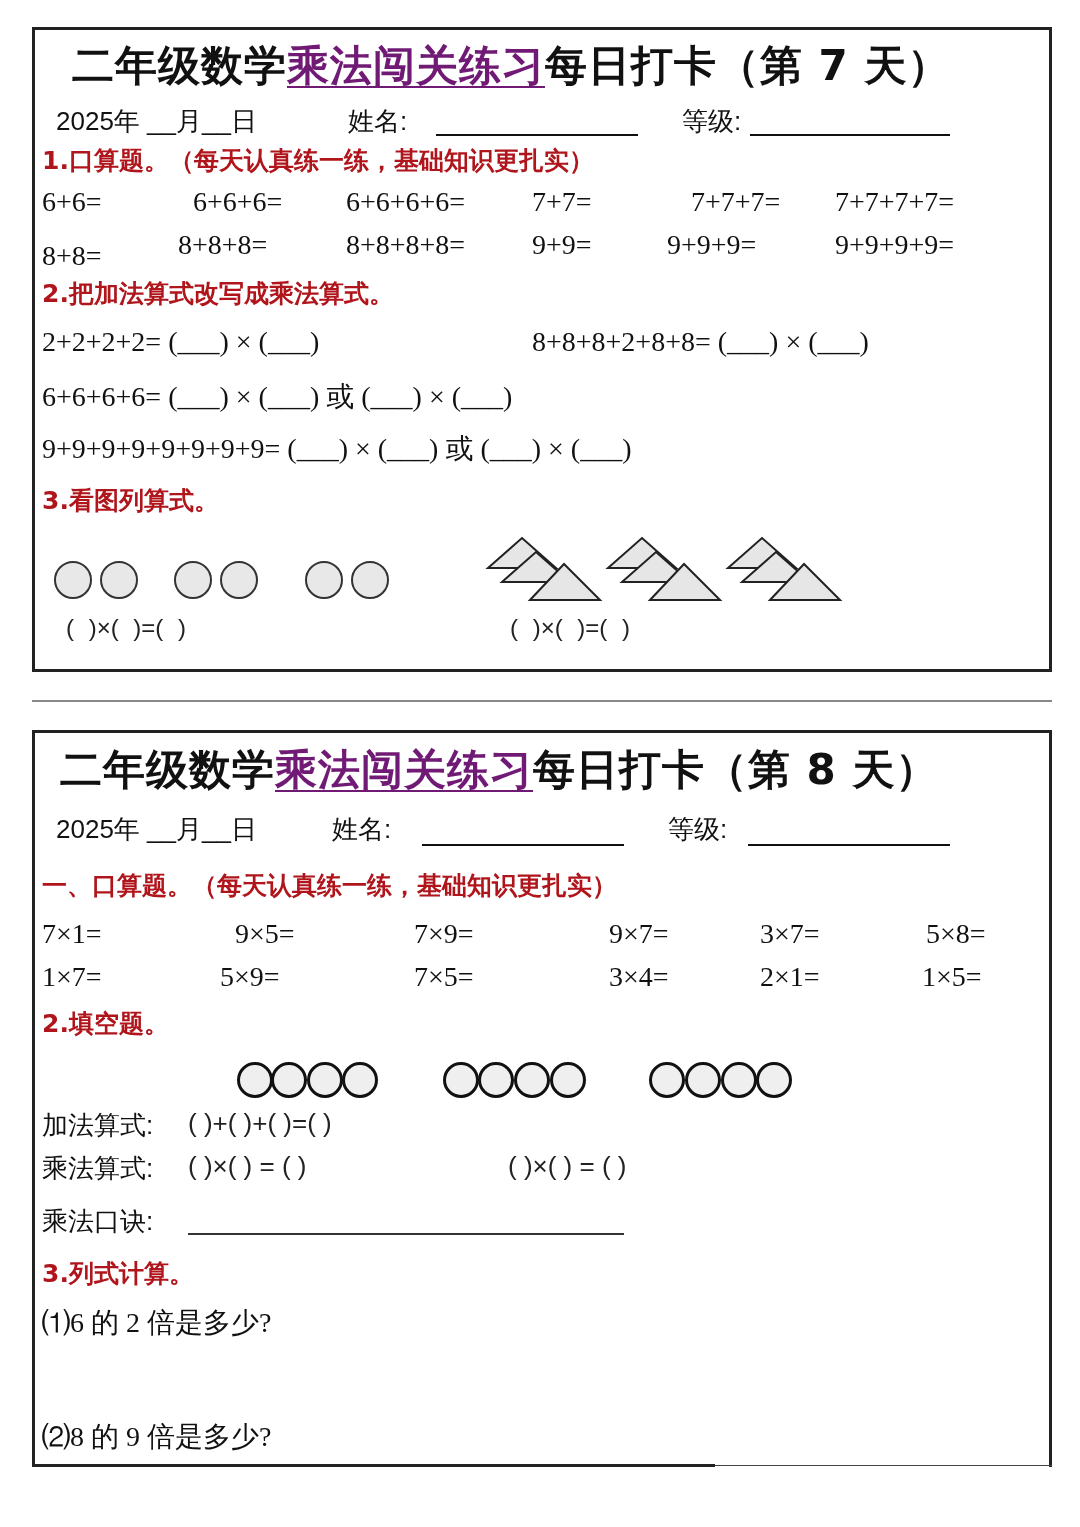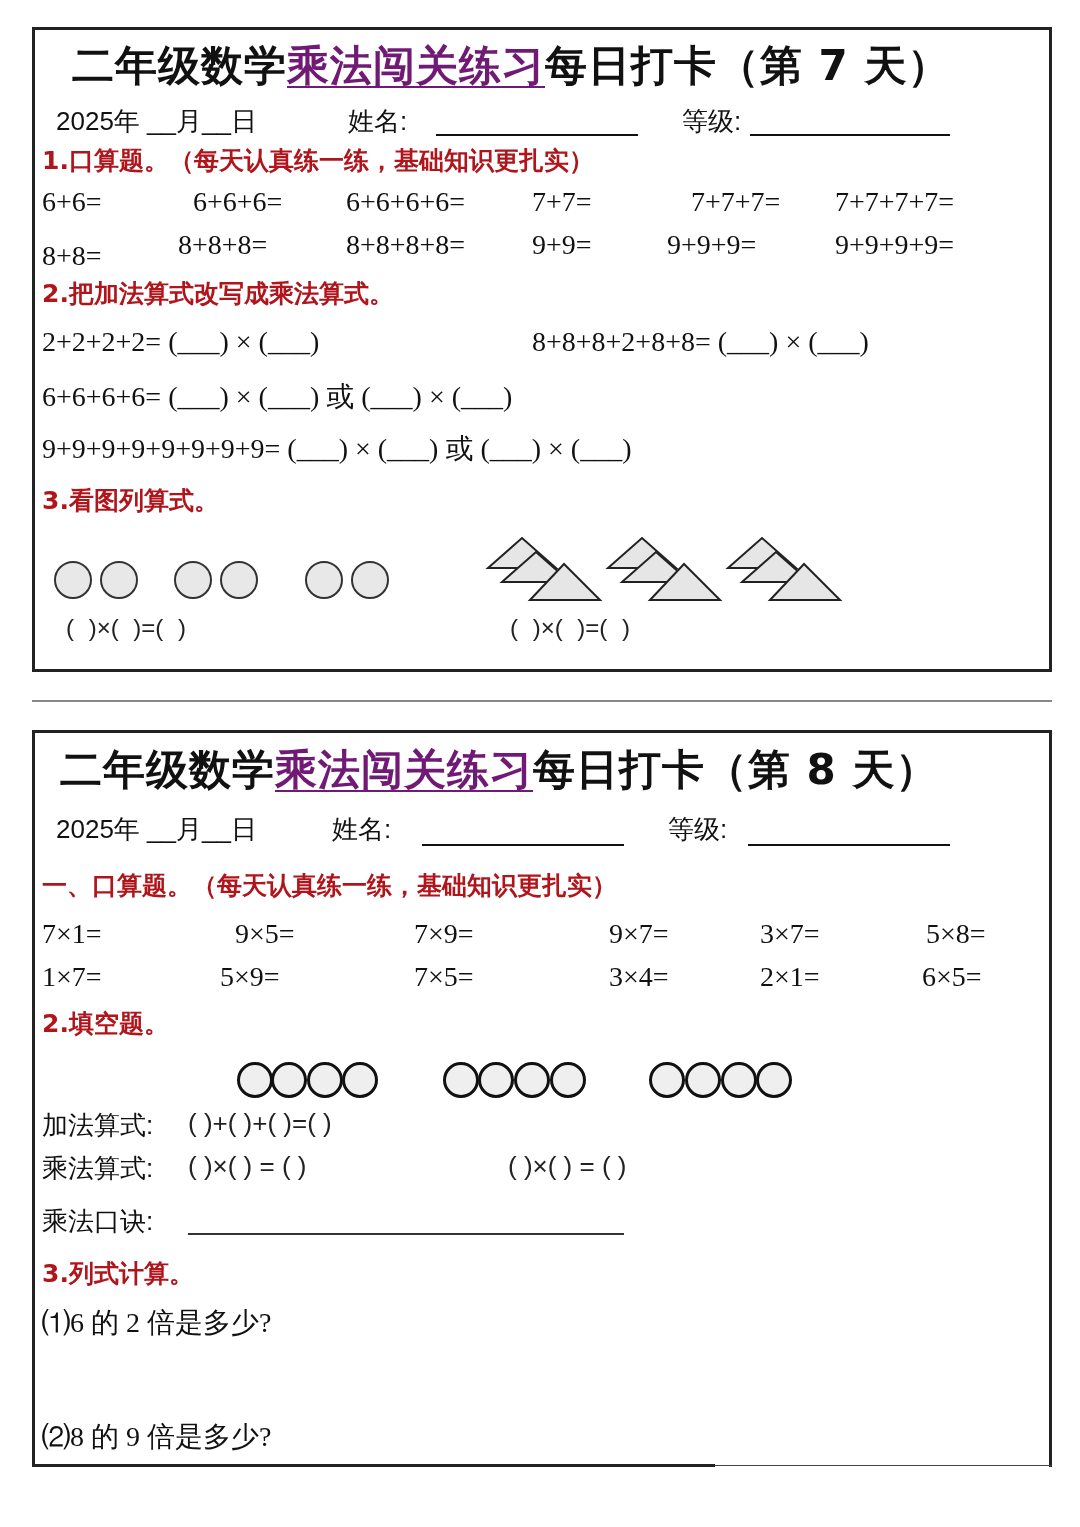--- a/index.html
+++ b/index.html
@@ -110,21 +110,21 @@
 <div class="abs q" style="left:414px; top:918px;">7×9=</div>
 <div class="abs q" style="left:609px; top:918px;">9×7=</div>
 <div class="abs q" style="left:760px; top:918px;text-align:center;">3×7=</div>
 <div class="abs q" style="left:926px; top:918px;">5×8=</div>
 
 <div class="abs q" style="left:42px; top:961px;">1×7=</div>
 <div class="abs q" style="left:220px; top:961px;">5×9=</div>
 <div class="abs q" style="left:414px; top:961px;">7×5=</div>
 <div class="abs q" style="left:609px; top:961px;">3×4=</div>
 <div class="abs q" style="left:760px; top:961px;">2×1=</div>
-<div class="abs q" style="left:922px; top:961px;">6×5=</div>
+<div class="abs q" style="left:922px; top:961px;">1×5=</div>
 
 <div class="abs sec" style="left:42px; top:1007px;">2.填空题。</div>
 
 <div class="circ2" style="left:237px; top:1062px; width:36px; height:36px;"></div>
 <div class="circ2" style="left:271px; top:1062px; width:36px; height:36px;"></div>
 <div class="circ2" style="left:307px; top:1062px; width:36px; height:36px;"></div>
 <div class="circ2" style="left:342px; top:1062px; width:36px; height:36px;"></div>
 
 <div class="circ2" style="left:443px; top:1062px; width:36px; height:36px;"></div>
 <div class="circ2" style="left:478px; top:1062px; width:36px; height:36px;"></div>

